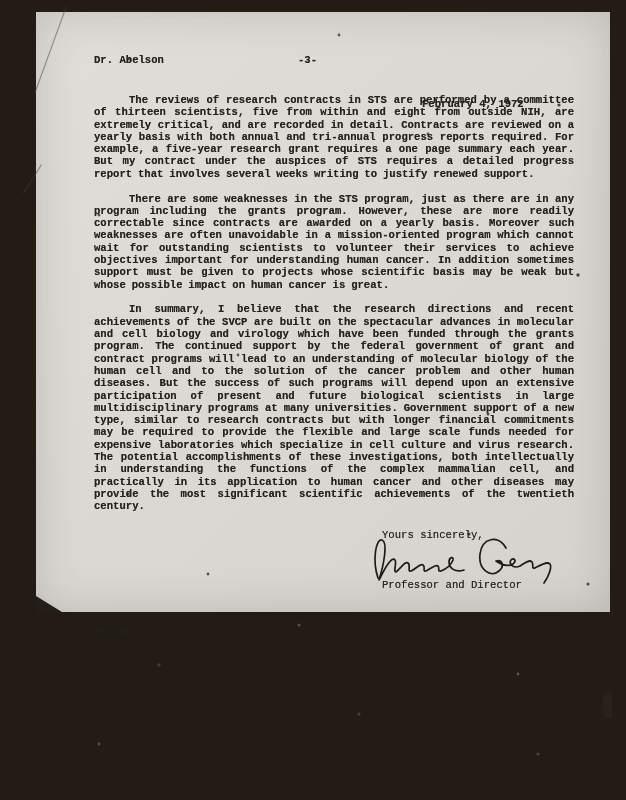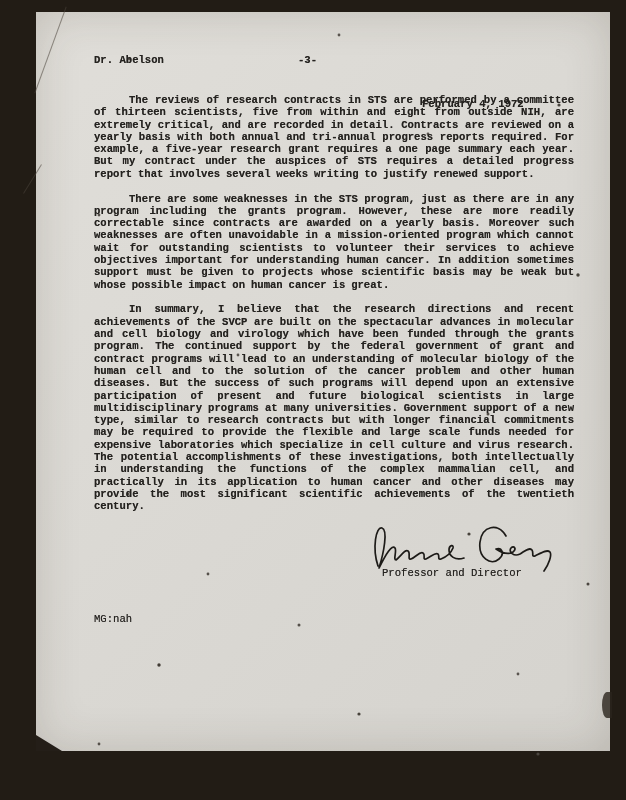--- a/index.html
+++ b/index.html
@@ -4,21 +4,21 @@
 <style>
   html,body{margin:0;padding:0;}
   body{
     width:626px;height:800px;
     background:#221c15;
     position:relative;
     overflow:hidden;
     font-family:"Liberation Mono","DejaVu Sans Mono",monospace;
   }
   .paper{
-    position:absolute;left:36px;top:12px;width:574px;height:739px;
+    position:absolute;left:36px;top:12px;width:574px;height:600px;
     background:#dbd9d4;
     background:linear-gradient(135deg,#e0ded9 0%,#dbd9d4 45%,#d5d3ce 100%);
     box-shadow:inset 0 0 45px rgba(60,50,35,0.18);
   }
   .crease{position:absolute;background:#4a443a;opacity:.55;}
   .crease-1{left:14px;top:-8px;width:1px;height:92px;transform:rotate(20deg);}
   .crease-2{left:-4px;top:150px;width:1px;height:34px;transform:rotate(32deg);}
   .corner-mark{
     position:absolute;left:0;bottom:0;width:26px;height:20px;
     background:#241e18;clip-path:polygon(0 100%,0 20%,100% 100%);
@@ -77,20 +77,21 @@
       <span class="hc h-addressee">Dr. Abelson</span>
       <span class="hc h-page">-3-</span>
       <span class="hc h-date">February 4, 1972</span>
     </div>
 
     <p class="para">The reviews of research contracts in STS are performed by a committee of thirteen scientists, five from within and eight from outside NIH, are extremely critical, and are recorded in detail.  Contracts are reviewed on a yearly basis with both annual and tri-annual progress reports required.  For example, a five-year research grant requires a one page summary each year.  But my contract under the auspices of STS requires a detailed progress report that involves several weeks writing to justify renewed support.</p>
     <p class="para">There are some weaknesses in the STS program, just as there are in any program including the grants program.  However, these are more readily correctable since contracts are awarded on a yearly basis.  Moreover such weaknesses are often unavoidable in a mission-oriented program which cannot wait for outstanding scientists to volunteer their services to achieve objectives important for understanding human cancer.  In addition sometimes support must be given to projects whose scientific basis may be weak but whose possible impact on human cancer is great.</p>
     <p class="para">In summary, I believe that the research directions and recent achievements of the SVCP are built on the spectacular advances in molecular and cell biology and virology which have been funded through the grants program.  The continued support by the federal government of grant and contract programs will lead to an understanding of molecular biology of the human cell and to the solution of the cancer problem and other human diseases.  But the success of such programs will depend upon an extensive participation of present and future biological scientists in large multidisciplinary programs at many universities.  Government support of a new type, similar to research contracts but with longer financial commitments may be required to provide the flexible and large scale funds needed for expensive laboratories which specialize in cell culture and virus research.  The potential accomplishments of these investigations, both intellectually in understanding the functions of the complex mammalian cell, and practically in its application to human cancer and other diseases may provide the most significant scientific achievements of the twentieth century.</p>
 
     <div class="closing">
+      <div>Yours sincerely,</div>
       <svg class="sig" width="205" height="52" viewBox="0 0 205 52">
         <g fill="none" stroke="#1d1b18" stroke-width="1.7" stroke-linecap="round" stroke-linejoin="round">
           <path d="M12 46 C 6 28, 10 6, 16 8 C 22 10, 18 32, 13 48 C 20 34, 26 24, 29 28 C 31 31, 27 40, 30 40 C 35 36, 39 29, 42 31 C 45 33, 41 40, 45 39 C 50 37, 54 31, 57 33 C 60 35, 56 40, 60 39 C 65 37, 69 32, 72 34 C 74 36, 71 40, 75 39 C 80 37, 85 33, 87 28 C 88 24, 83 25, 83 30 C 83 36, 89 41, 98 38"></path>
           <path d="M140 16 C 132 2, 116 6, 114 22 C 112 38, 125 46, 133 39 C 139 34, 136 27, 130 29 C 136 33, 142 35, 147 32 C 151 29, 148 25, 145 28 C 142 32, 148 37, 154 34 C 159 31, 163 27, 166 30 C 168 33, 165 37, 169 36 C 175 33, 181 29, 184 32 C 186 35, 183 44, 178 51"></path>
         </g>
       </svg>
       <div class="signer-title">Professor and Director</div>
     </div>
 
     <div class="ref">MG:nah</div>

